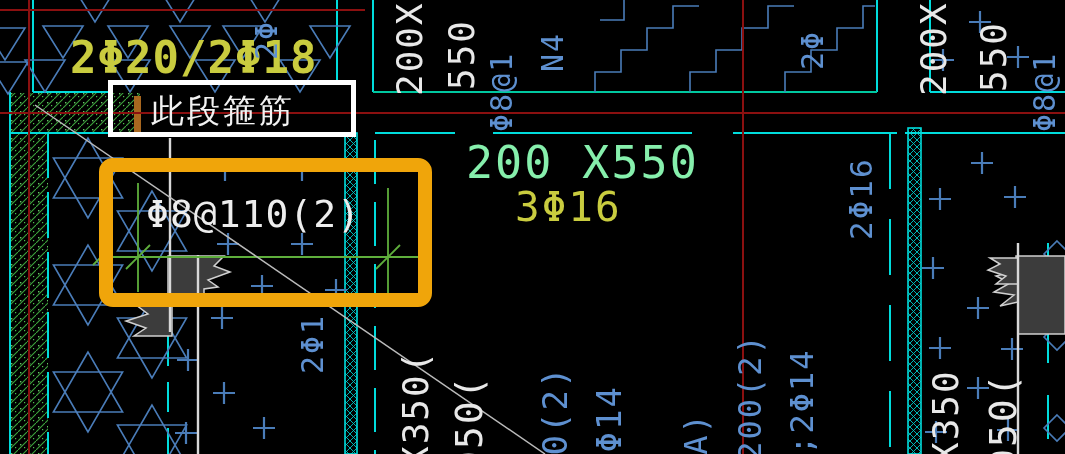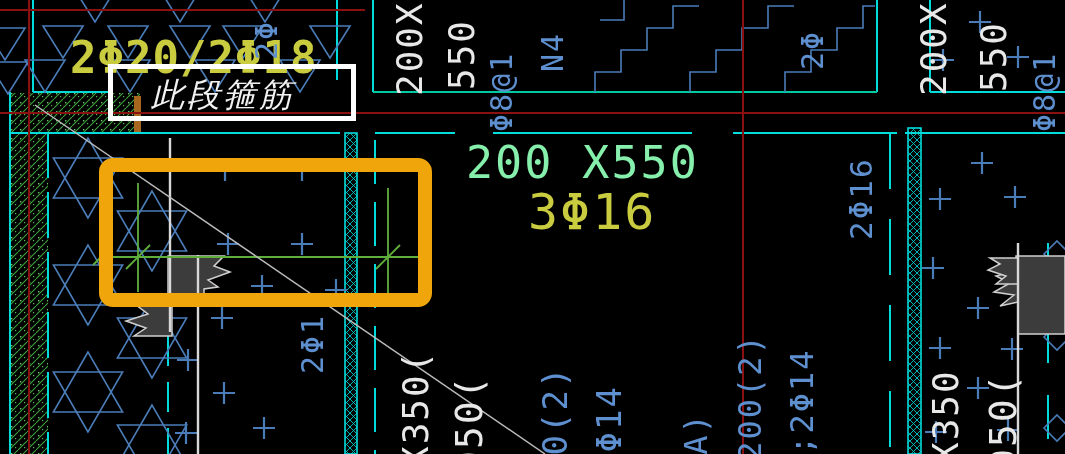--- a/index.html
+++ b/index.html
@@ -5,29 +5,29 @@
   html,body{margin:0;padding:0;background:#111;}
   #app{position:relative;width:1065px;height:454px;overflow:hidden;background:#000;
        font-family:"DejaVu Sans Mono",monospace;}
   #scene{position:absolute;left:0;top:0;z-index:1;}
   .t{position:absolute;white-space:nowrap;line-height:1;z-index:4;letter-spacing:1px;}
   .vtext{position:absolute;white-space:nowrap;line-height:1;z-index:4;
          transform-origin:0 0;transform:rotate(-90deg);letter-spacing:2px;}
   .c-white{color:#E8E8E8;}
   .c-blue{color:#5E90D0;}
   .c-yellow{color:#C9CC3F;}
-  .callout{position:absolute;left:108px;top:64px;width:238px;height:47px;
-           border:5px solid #FFFFFF;background:transparent;z-index:5;font-style:italic;}
+  .callout{position:absolute;left:108px;top:80px;width:238px;height:47px;
+           border:5px solid #FFFFFF;background:transparent;z-index:5;}
   .callout .lbl{position:absolute;left:38px;top:4px;font-size:33px;color:#F2F2F2;
                 font-family:"Liberation Sans","DejaVu Sans",sans-serif;letter-spacing:3px;white-space:nowrap;}
   .highlight{position:absolute;left:99px;top:158px;width:305px;height:121px;
              border:14px solid #F0A50A;border-radius:14px;background:transparent;z-index:6;}
   .stirrup{position:absolute;left:146px;top:192px;font-size:38px;color:#EDEDED;z-index:4;letter-spacing:1px;}
   .beamsize{position:absolute;left:466px;top:136px;font-size:45px;color:#86efac;z-index:4;letter-spacing:2px;}
-  .botbars{position:absolute;left:528px;top:187px;font-size:50px;z-index:4;letter-spacing:2px;}
+  .botbars{position:absolute;left:515px;top:187px;font-size:41px;z-index:4;letter-spacing:2px;}
   .topbars{position:absolute;left:70px;top:36px;font-size:44px;z-index:4;letter-spacing:1px;font-weight:bold;}
 </style>
 </head>
 <body>
 
 <div id="app">
 
   <svg id="scene" width="1065" height="454" viewBox="0 0 1065 454">
     <defs>
       <pattern id="hatchG" width="9" height="9" patternUnits="userSpaceOnUse" patternTransform="rotate(0)">
@@ -166,20 +166,21 @@
       <line x1="126" y1="269" x2="150" y2="245"></line>
       <line x1="376" y1="269" x2="400" y2="245"></line>
       <line x1="93" y1="265" x2="109" y2="249"></line>
     </g>
 
     <line x1="35" y1="105" x2="545" y2="454" stroke="#BBBBBB" stroke-width="1.5"></line>
   </svg>
 
   <div class="t topbars c-yellow">2Φ20/2Φ18</div>
 
+  <div class="stirrup">Φ8@110(2)</div>
 
   <div class="beamsize">200 X550</div>
 
   <div class="t botbars c-yellow">3Φ16</div>
 
   <div class="vtext c-white" style="left:392px;top:96px;font-size:36px">200X</div>
   <div class="vtext c-white" style="left:444px;top:90px;font-size:36px">550</div>
   <div class="vtext c-blue" style="left:487px;top:132px;font-size:30px">Φ8@1</div>
   <div class="vtext c-blue" style="left:538px;top:72px;font-size:30px">N4</div>
   <div class="vtext c-blue" style="left:252px;top:60px;font-size:30px">2Φ</div>

